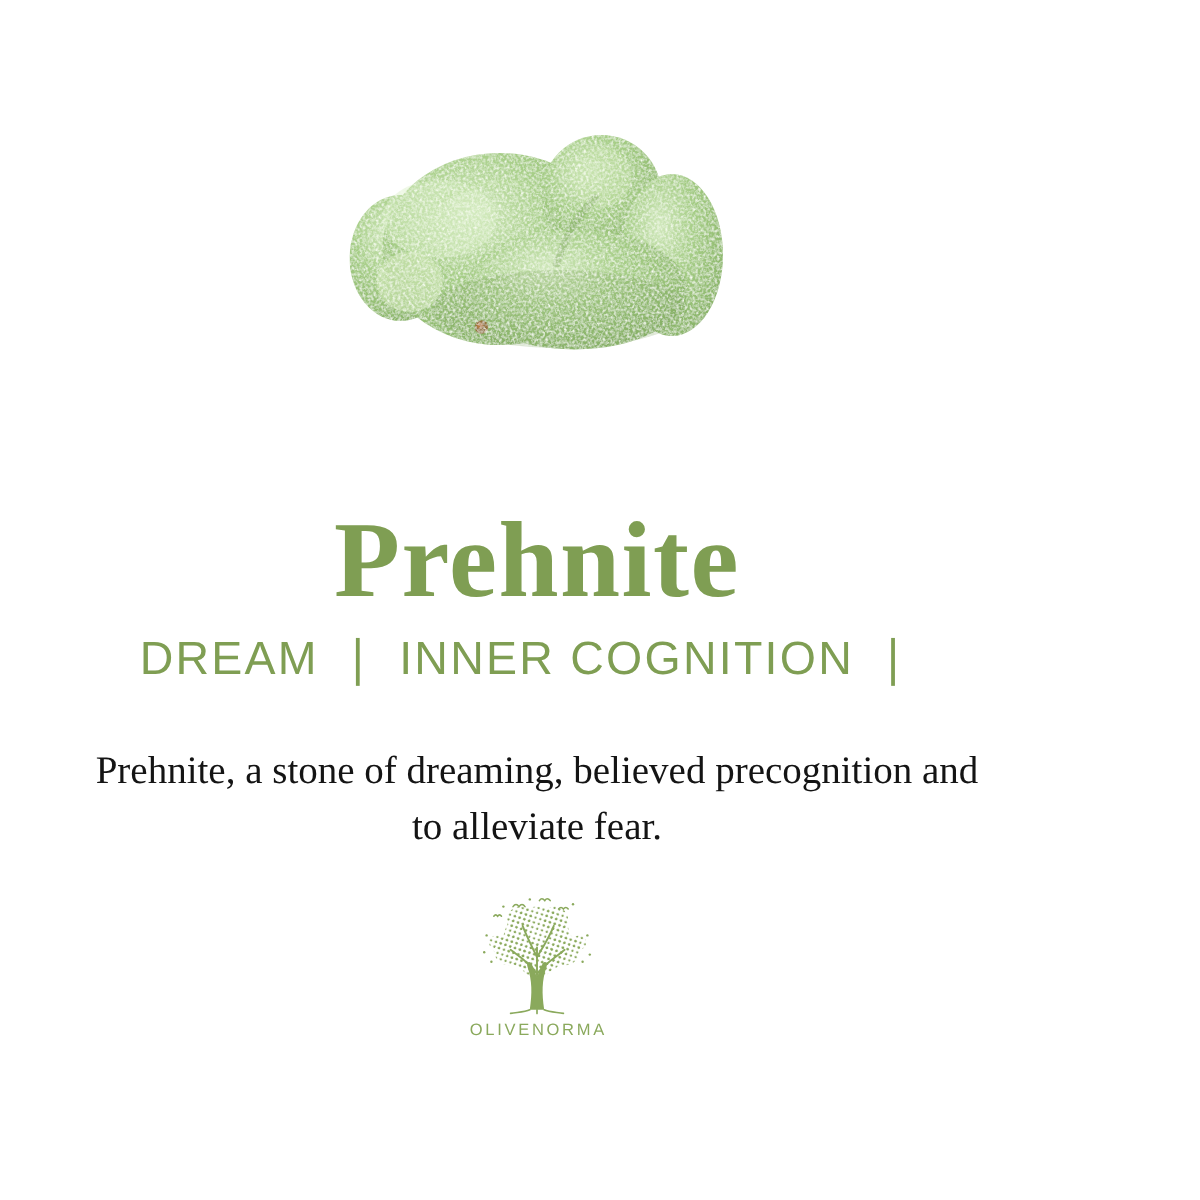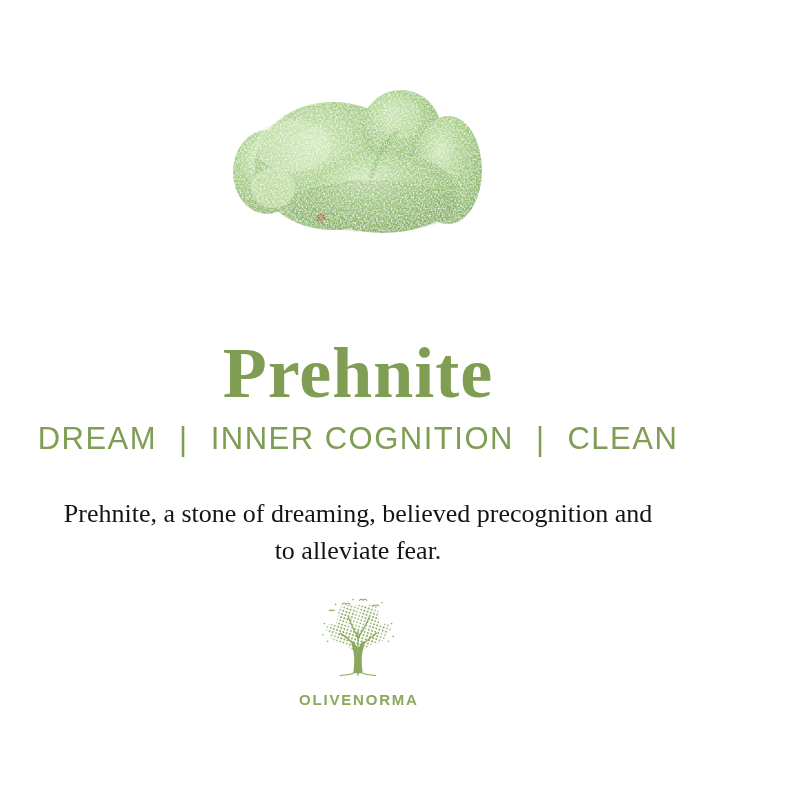--- a/index.html
+++ b/index.html
@@ -53,23 +53,23 @@
     color: var(--text_dark, #141414);
     text-align: center;
   }
   .desc .line { display: block; }
   .logo {
     margin-top: 29px;
     display: flex; flex-direction: column; align-items: center;
   }
   .logo svg.tree { display: block; width: 80px; height: 80px; }
   .brand {
-    margin-top: 13px;
-    font-size: 15px;
-    font-weight: bold;
+    margin-top: 3px;
+    font-size: 11px;
+    font-weight: normal;
     letter-spacing: 1.8px;
     padding-left: 1.8px; 
     color: var(--logo_green, #8aa95c);
   }
 </style>
 </head>
 <body>
 
 <div class="poster">
 
@@ -110,21 +110,20 @@
     </svg>
   </div>
 
   <h1 class="title">Prehnite</h1>
 
   <div class="tagline">
     <span>DREAM</span>
     <span class="sep">|</span>
     <span>INNER COGNITION</span>
     <span class="sep">|</span>
-    <span>CLEAN</span>
   </div>
 
   <p class="desc">
     <span class="line">Prehnite, a stone of dreaming, believed precognition and</span>
     <span class="line">to alleviate fear.</span>
   </p>
 
   <div class="logo">
     <svg class="tree" viewBox="0 0 100 100" xmlns="http://www.w3.org/2000/svg">
       <defs>

